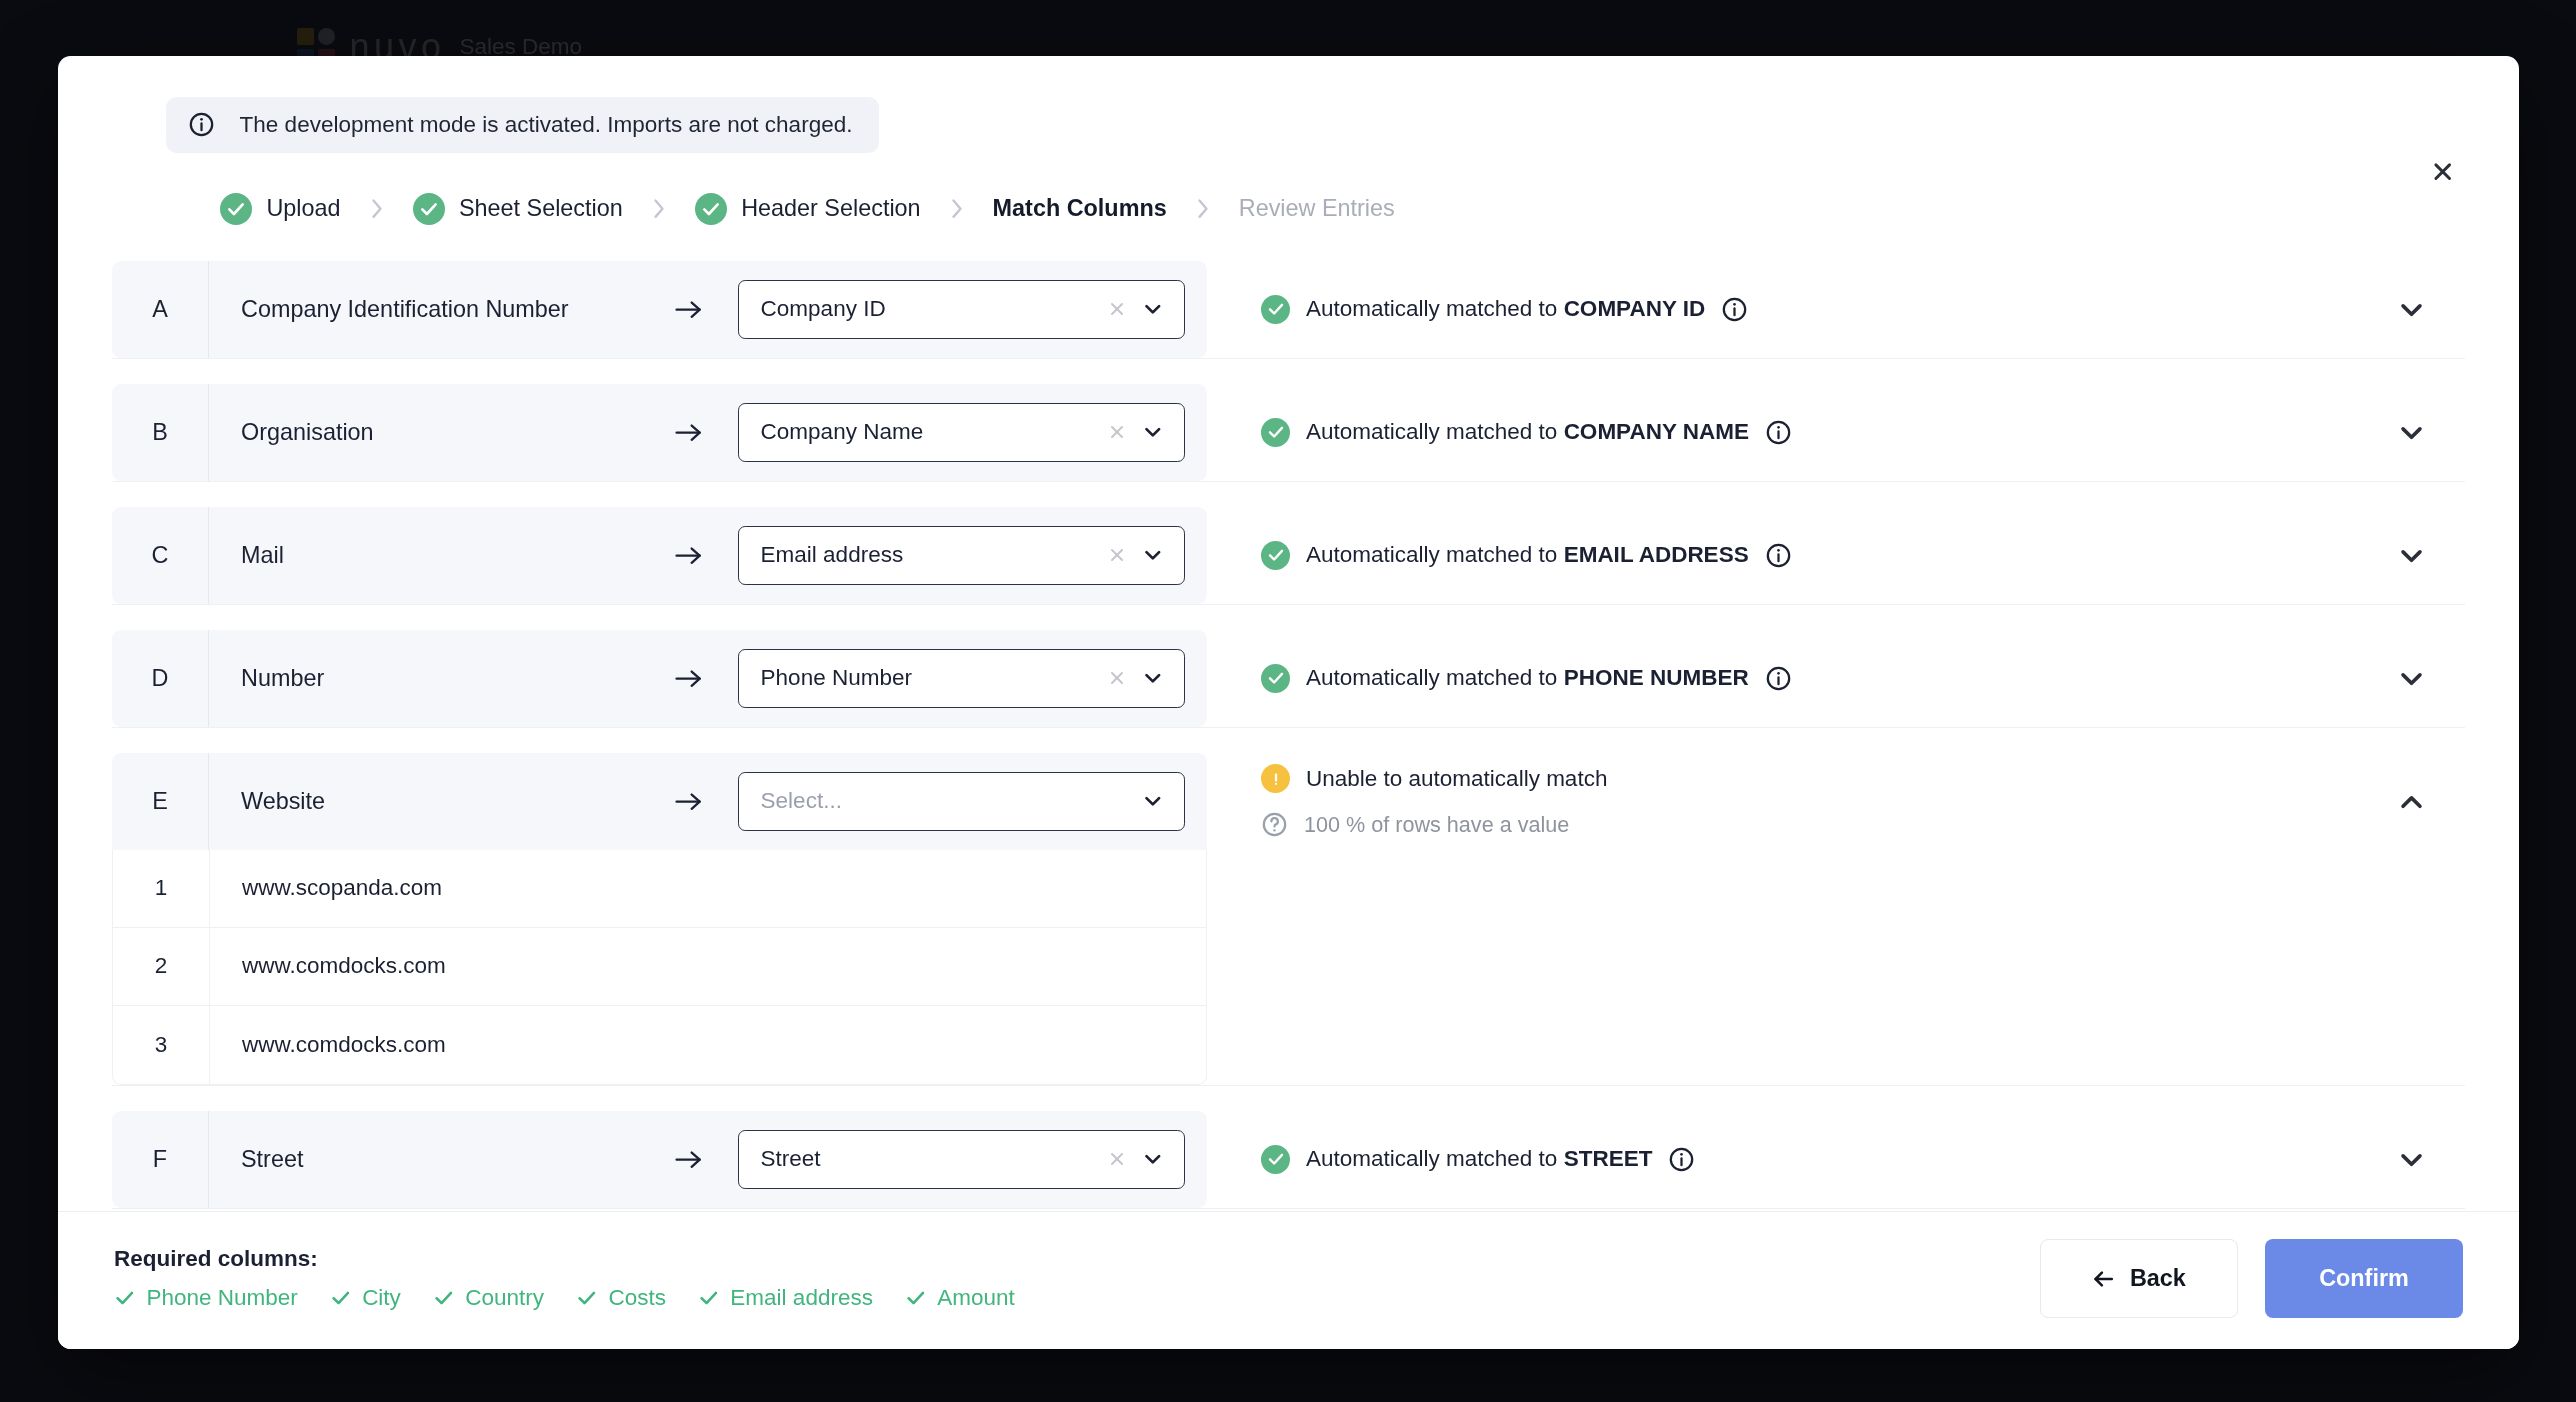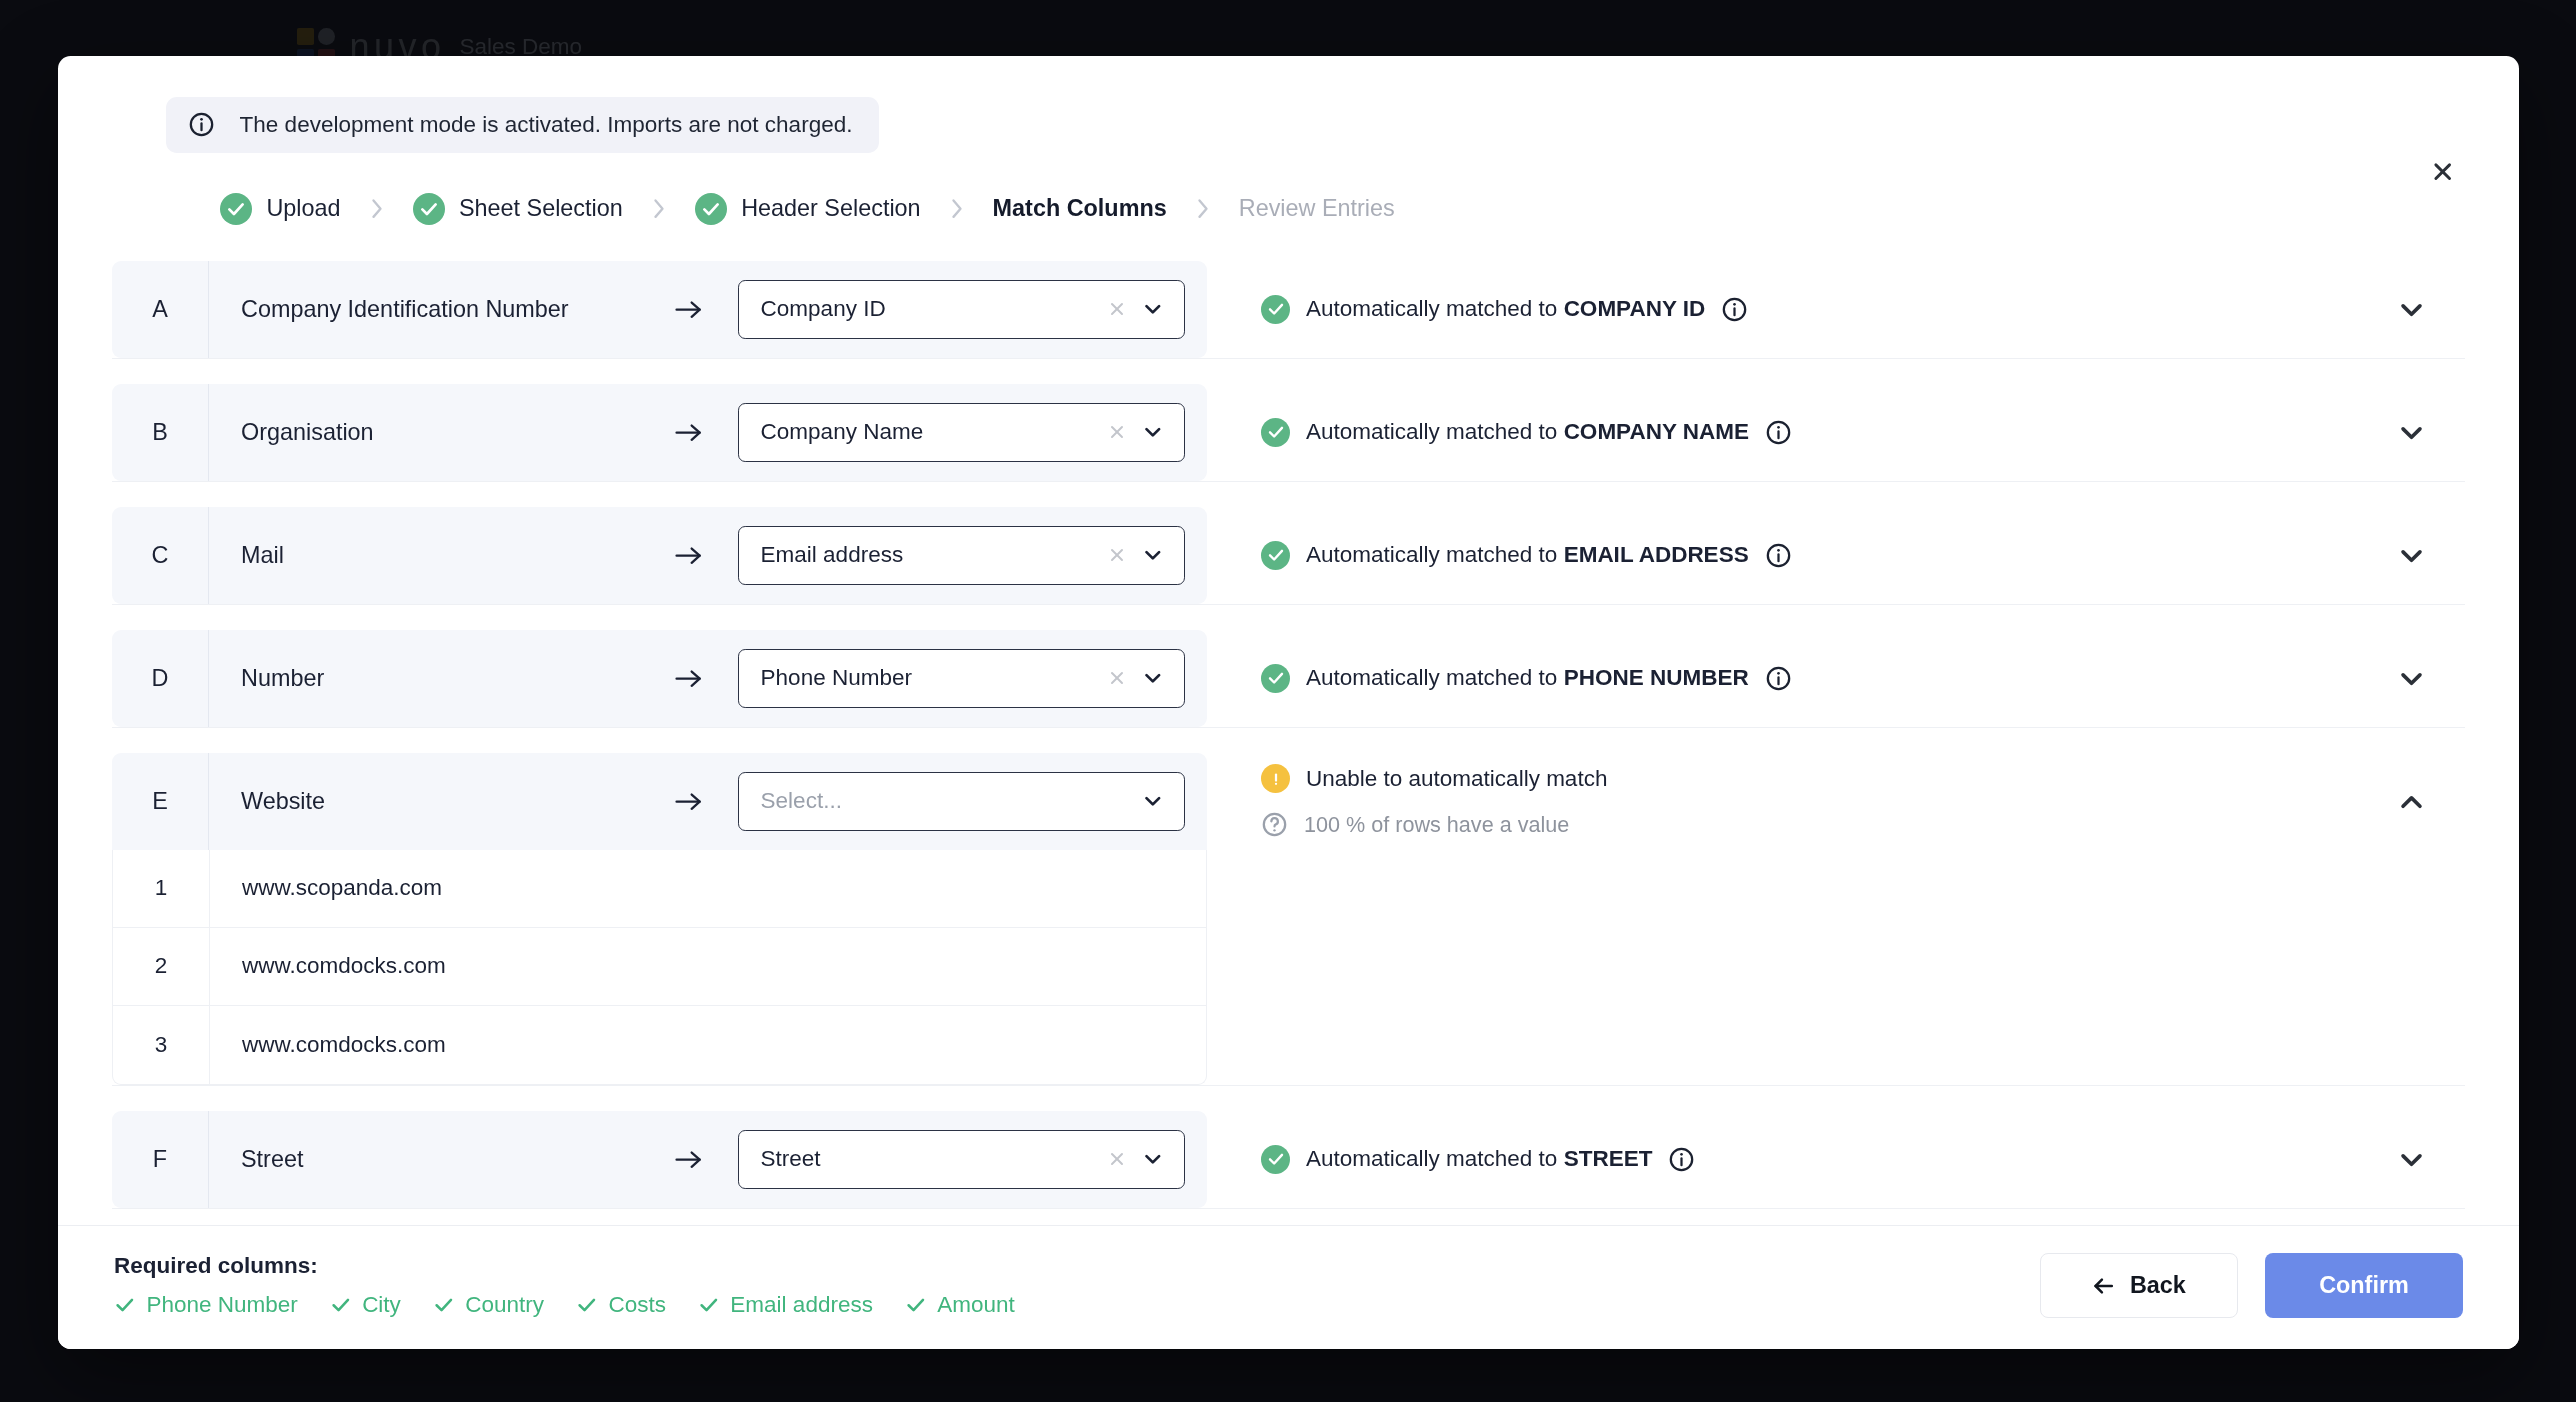--- a/index.html
+++ b/index.html
@@ -394,21 +394,21 @@
     display: flex;
     align-items: center;
     gap: 10.8px;
     font-size: 22.5px;
     color: #41b57e;
   }
   .req-item svg { width: 21.6px; height: 21.6px; }
 
   .foot-actions { display: flex; align-items: center; gap: 27px; }
   .btn {
-    height: 65px;
+    height: 79px;
     border-radius: 8px;
     font-size: 23.4px;
     font-weight: 700;
     display: flex;
     align-items: center;
     justify-content: center;
     gap: 14.4px;
     cursor: pointer;
     border: none;
     font-family: "Liberation Sans", sans-serif;

